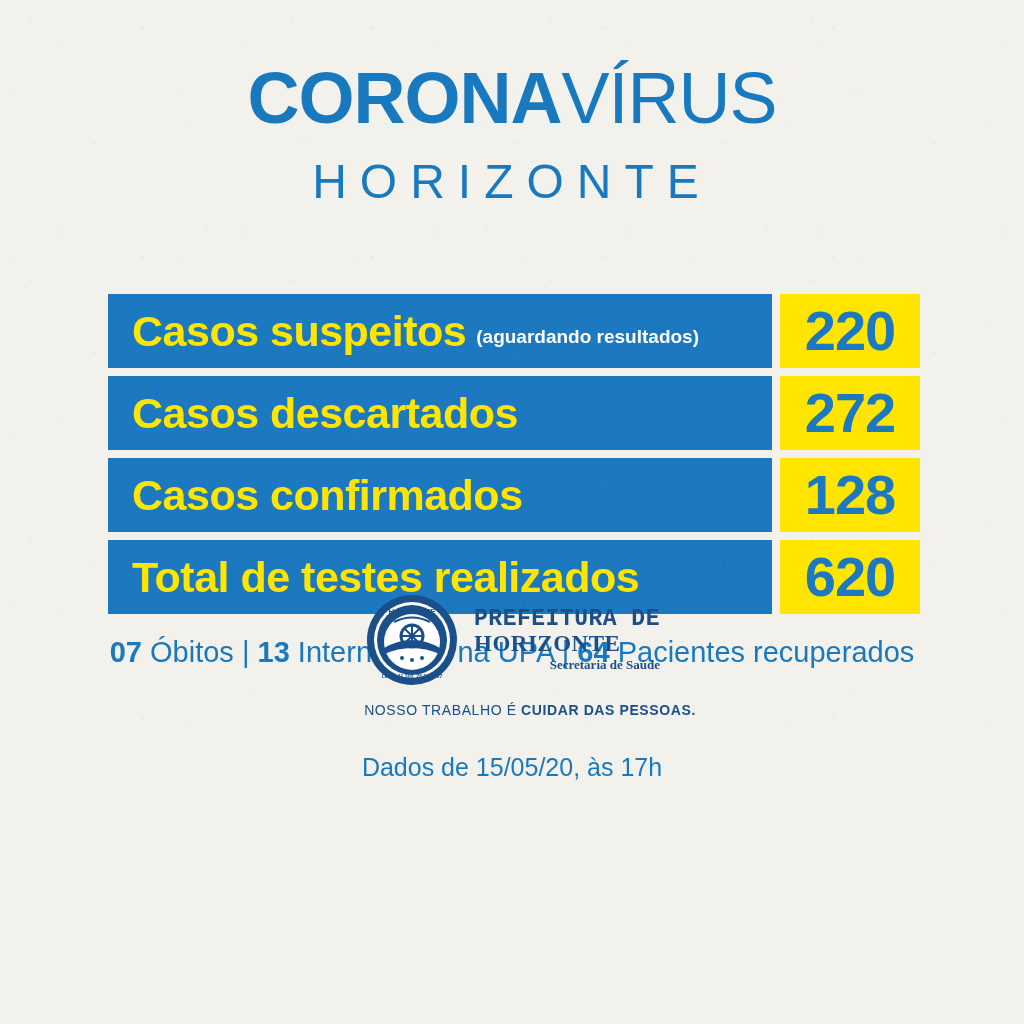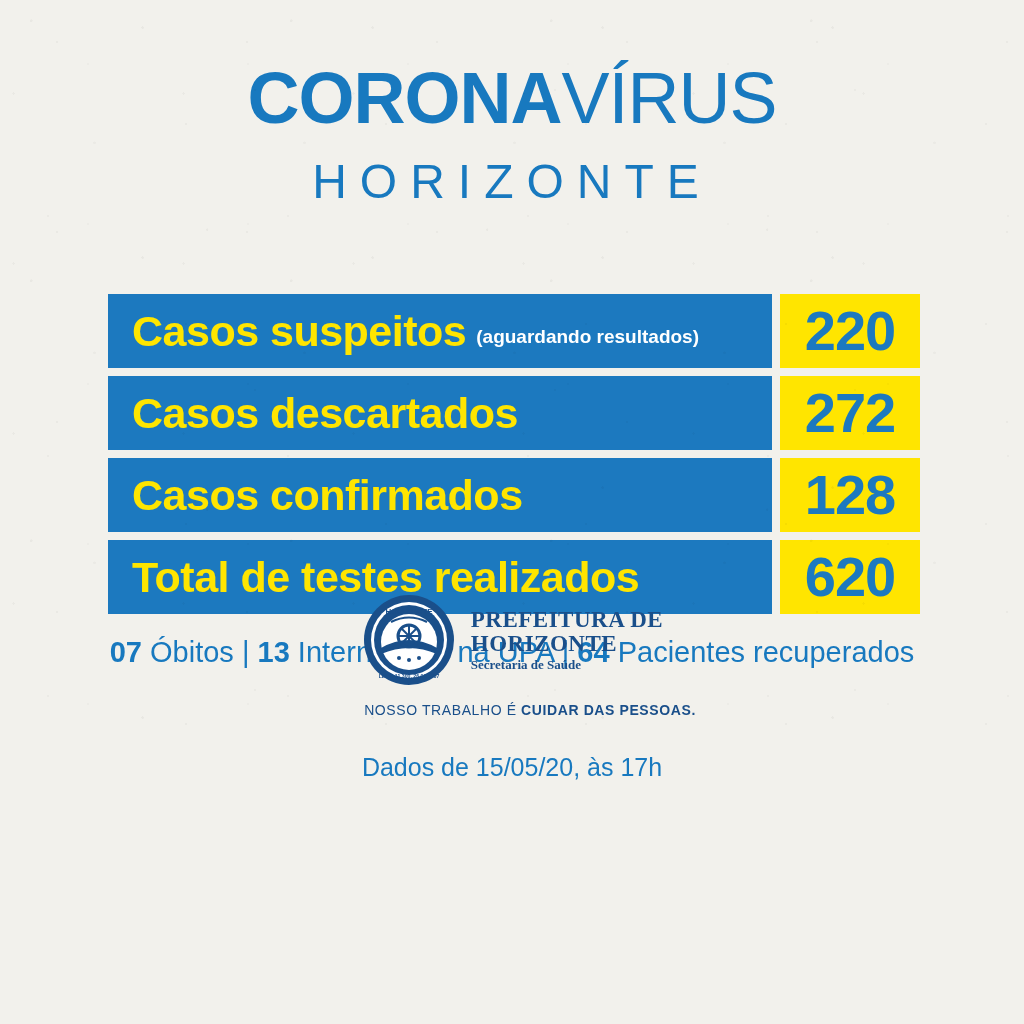--- a/index.html
+++ b/index.html
@@ -156,35 +156,35 @@
   }
   .crest svg { display: block; }
   .logo-text {
     text-align: left;
     color: #1a4f8a;
     line-height: 1.02;
   }
   .logo-text .l1 {
     font-size: 23px;
     font-weight: 700;
-    font-family: Liberation Serif, serif;
+    font-family: Liberation Mono, monospace;
     letter-spacing: .5px;
   }
   .logo-text .l2 {
     font-size: 23px;
     font-weight: 700;
     font-family: "Liberation Serif", serif;
     letter-spacing: .5px;
   }
   .logo-text .l3 {
     font-size: 13px;
     font-weight: 700;
     font-family: "Liberation Serif", serif;
     margin-top: 3px;
-    text-align: left;
+    text-align: right;
   }
   .tagline {
     margin-top: 14px;
     font-size: 14px;
     color: #1a4f8a;
     letter-spacing: .6px;
     padding-left: 36px;
   }
   .tagline b { font-weight: 700; }
 </style>

